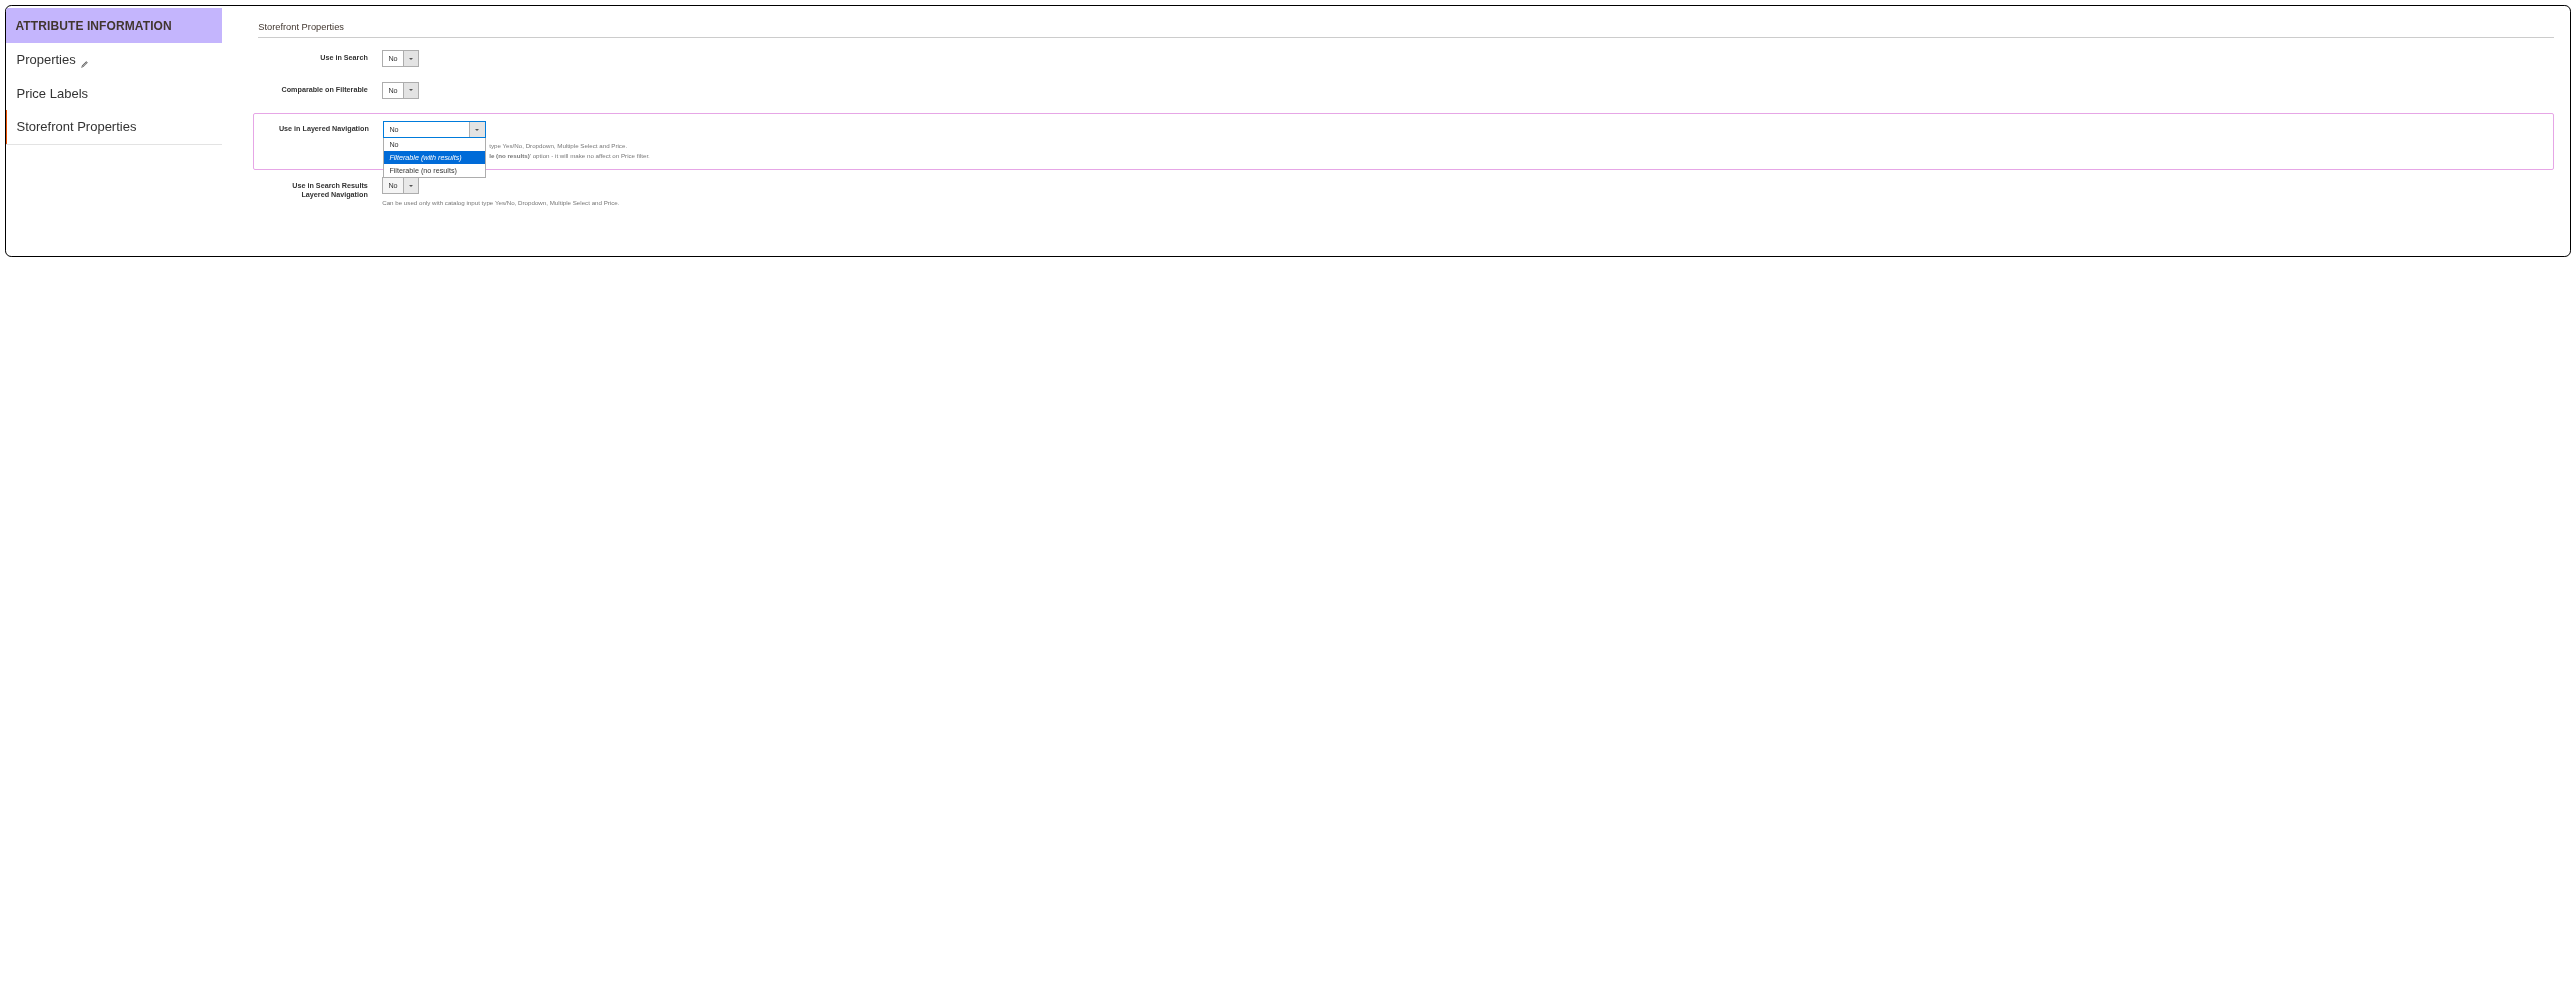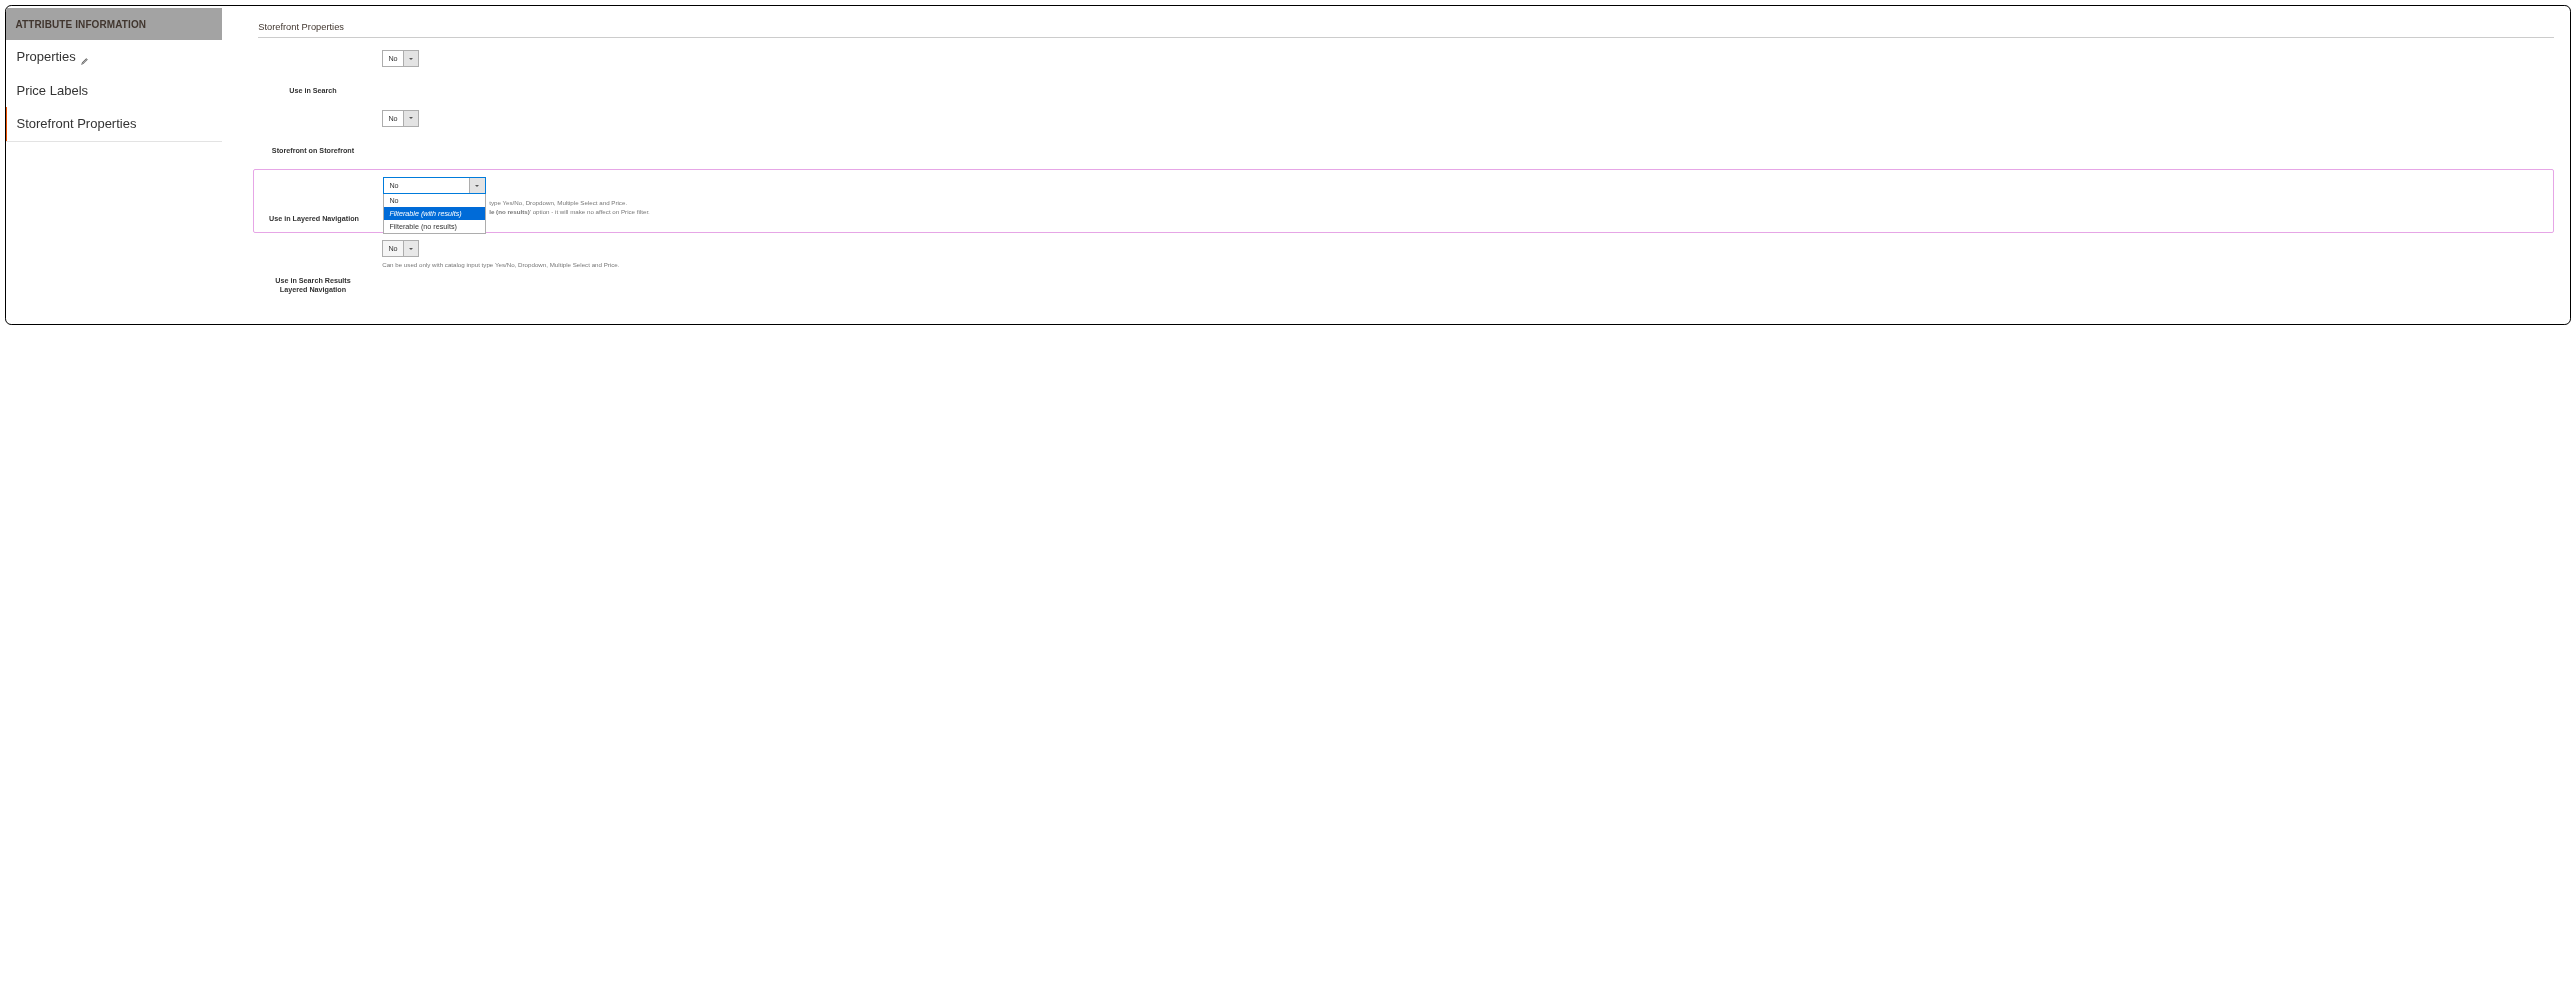--- a/index.html
+++ b/index.html
@@ -21,23 +21,23 @@
       display: flex;
       min-height: 252px;
       overflow: hidden;
     }
     .sidebar {
       width: 216px;
       flex-shrink: 0;
       padding-top: 2.1px;
     }
     .sidebar-header {
-      background: #a3a3a3;
+      background: #c4b5fd;
       padding: 10.3px 9.3px;
-      font-size: 10px;
+      font-size: 12px;
       font-weight: 600;
       color: #41362f;
       letter-spacing: 0.1px;
     }
     .sidebar-item {
       padding: 9.3px 9.3px;
       color: #333;
       cursor: pointer;
       font-size: 13px;
       border-left: 1.5px solid transparent;
@@ -80,28 +80,27 @@
       margin-bottom: 12.4px;
     }
     .form-row {
       display: flex;
       align-items: flex-start;
       margin-bottom: 14.4px;
       position: relative;
     }
     .form-label {
       width: 124px;
-      text-align: center;
+      text-align: right;
       padding-right: 14.4px;
       padding-top: 3.1px;
       font-weight: 600;
       color: #333;
       font-size: 7.2px;
       flex-shrink: 0;
-      margin-top: 33px;
     }
     .form-control-wrap {
       flex: 1;
       min-width: 0;
     }
     .select-box {
       display: inline-flex;
       border: 0.5px solid #adadad;
       background: #fff;
       height: 17px;
@@ -226,21 +225,21 @@
         <div class="select-box">
           <div class="select-value">No</div>
           <div class="select-arrow">
               <div class="triangle-down"></div>
             </div>
         </div>
       </div>
     </div>
 
     <div class="form-row">
-      <div class="form-label">Storefront on Storefront</div>
+      <div class="form-label">Comparable on Filterable</div>
       <div class="form-control-wrap">
         <div class="select-box">
           <div class="select-value">No</div>
           <div class="select-arrow">
               <div class="triangle-down"></div>
             </div>
         </div>
       </div>
     </div>
 

